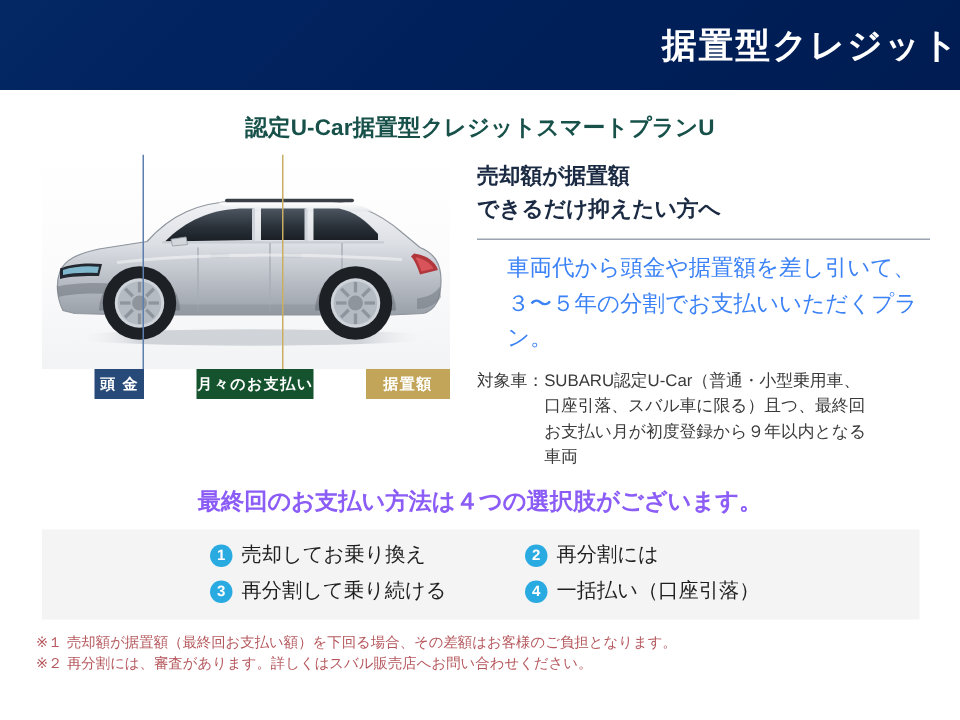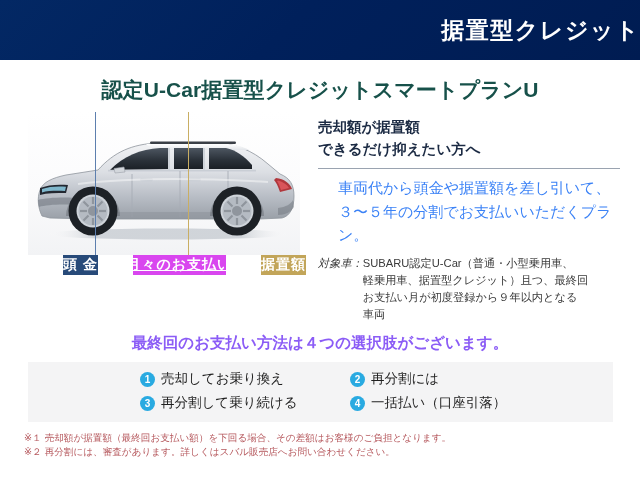--- a/index.html
+++ b/index.html
@@ -32,21 +32,21 @@
   }
 
   
   .subtitle-row {
     width: 640px;
     text-align: center;
     padding-top: 16px;
   }
   .subtitle {
     color: #17514a;
-    font-size: 21px;
+    font-size: 15px;
     font-weight: bold;
     letter-spacing: 0.1px;
   }
 
   
   .main-area {
     display: flex;
     align-items: flex-start;
     padding: 8px 0 0 0;
   }
@@ -80,29 +80,29 @@
   
   .seg-bar {
     display: flex;
     width: 272px;
     height: 20px;
   }
   .seg {
     display: flex;
     align-items: center;
     justify-content: center;
-    font-size: 14px;
+    font-size: 10px;
     font-weight: bold;
     color: #ffffff;
     letter-spacing: 1px;
     white-space: nowrap;
     margin-left: 35px;
   }
   .seg.down  { width: 67px;  background: #274a79; }
-  .seg.month { width: 93px;  background: #d946ef; text-decoration: underline; }
+  .seg.month { width: 93px;  background: #14532d; }
   .seg.resid { width: 112px; background: #c2a559; }
 
   
   .text-col {
     margin-left: 18px;
     width: 302px;
   }
   .lead {
     color: #1b2a43;
     font-size: 14.5px;
@@ -121,21 +121,21 @@
     line-height: 1.58;
     margin-left: 20px;
   }
   .target-block {
     margin-top: 8px;
     font-size: 11.2px;
     color: #3a3a3a;
     line-height: 1.52;
     display: flex;
   }
-  .target-label { white-space: nowrap; font-style: italic; }
+  .target-label { white-space: nowrap; }
   .target-lines { }
   .target-lines div { white-space: nowrap; }
 
   
   .options-heading {
     width: 640px;
     text-align: center;
     margin-top: 10px;
     color: #8b5cf6;
     font-size: 15.5px;
@@ -323,21 +323,21 @@
     </div>
     <hr class="rule">
     <div class="body-copy">
       <div>車両代から頭金や据置額を差し引いて、</div>
       <div>３〜５年の分割でお支払いいただくプラン。</div>
     </div>
     <div class="target-block">
       <div class="target-label">対象車：</div>
       <div class="target-lines">
         <div>SUBARU認定U-Car（普通・小型乗用車、</div>
-        <div>軽乗用車、据置型クレジット）且つ、最終回</div>
+        <div>口座引落、スバル車に限る）且つ、最終回</div>
         <div>お支払い月が初度登録から９年以内となる</div>
         <div>車両</div>
       </div>
     </div>
   </div>
 </div>
 
 <div class="options-heading">最終回のお支払い方法は４つの選択肢がございます。</div>
 
 <div class="options-box">

